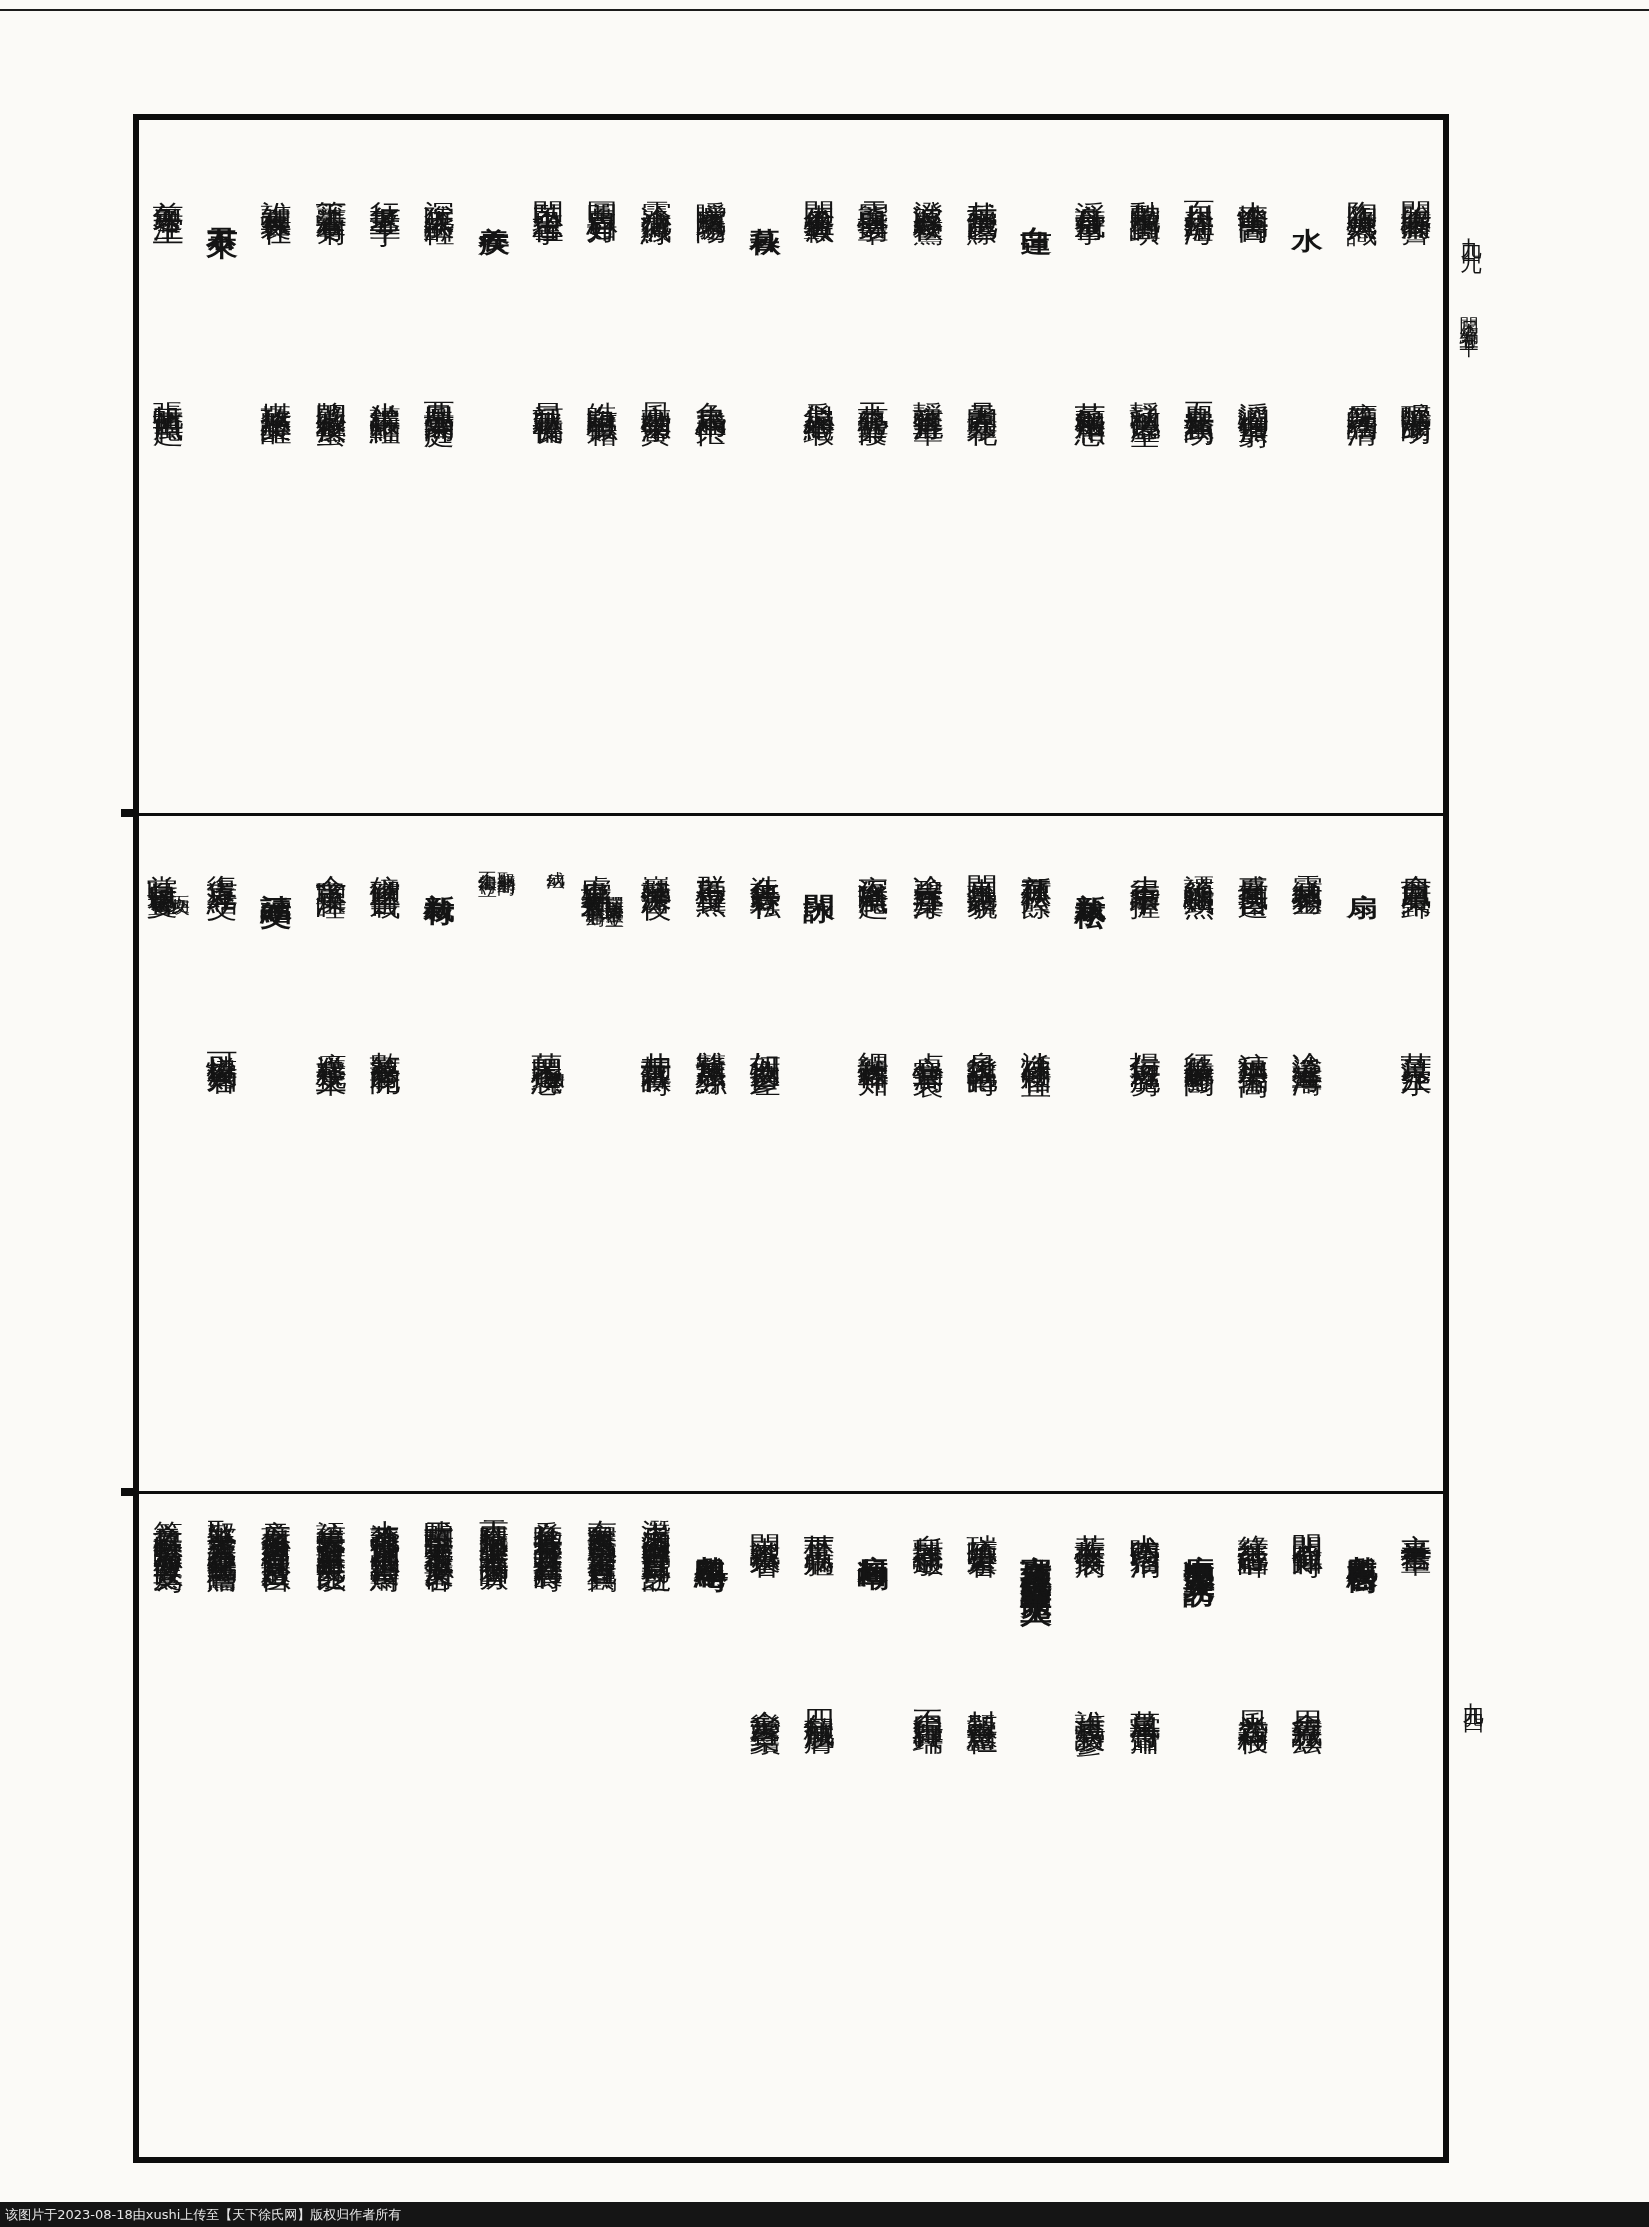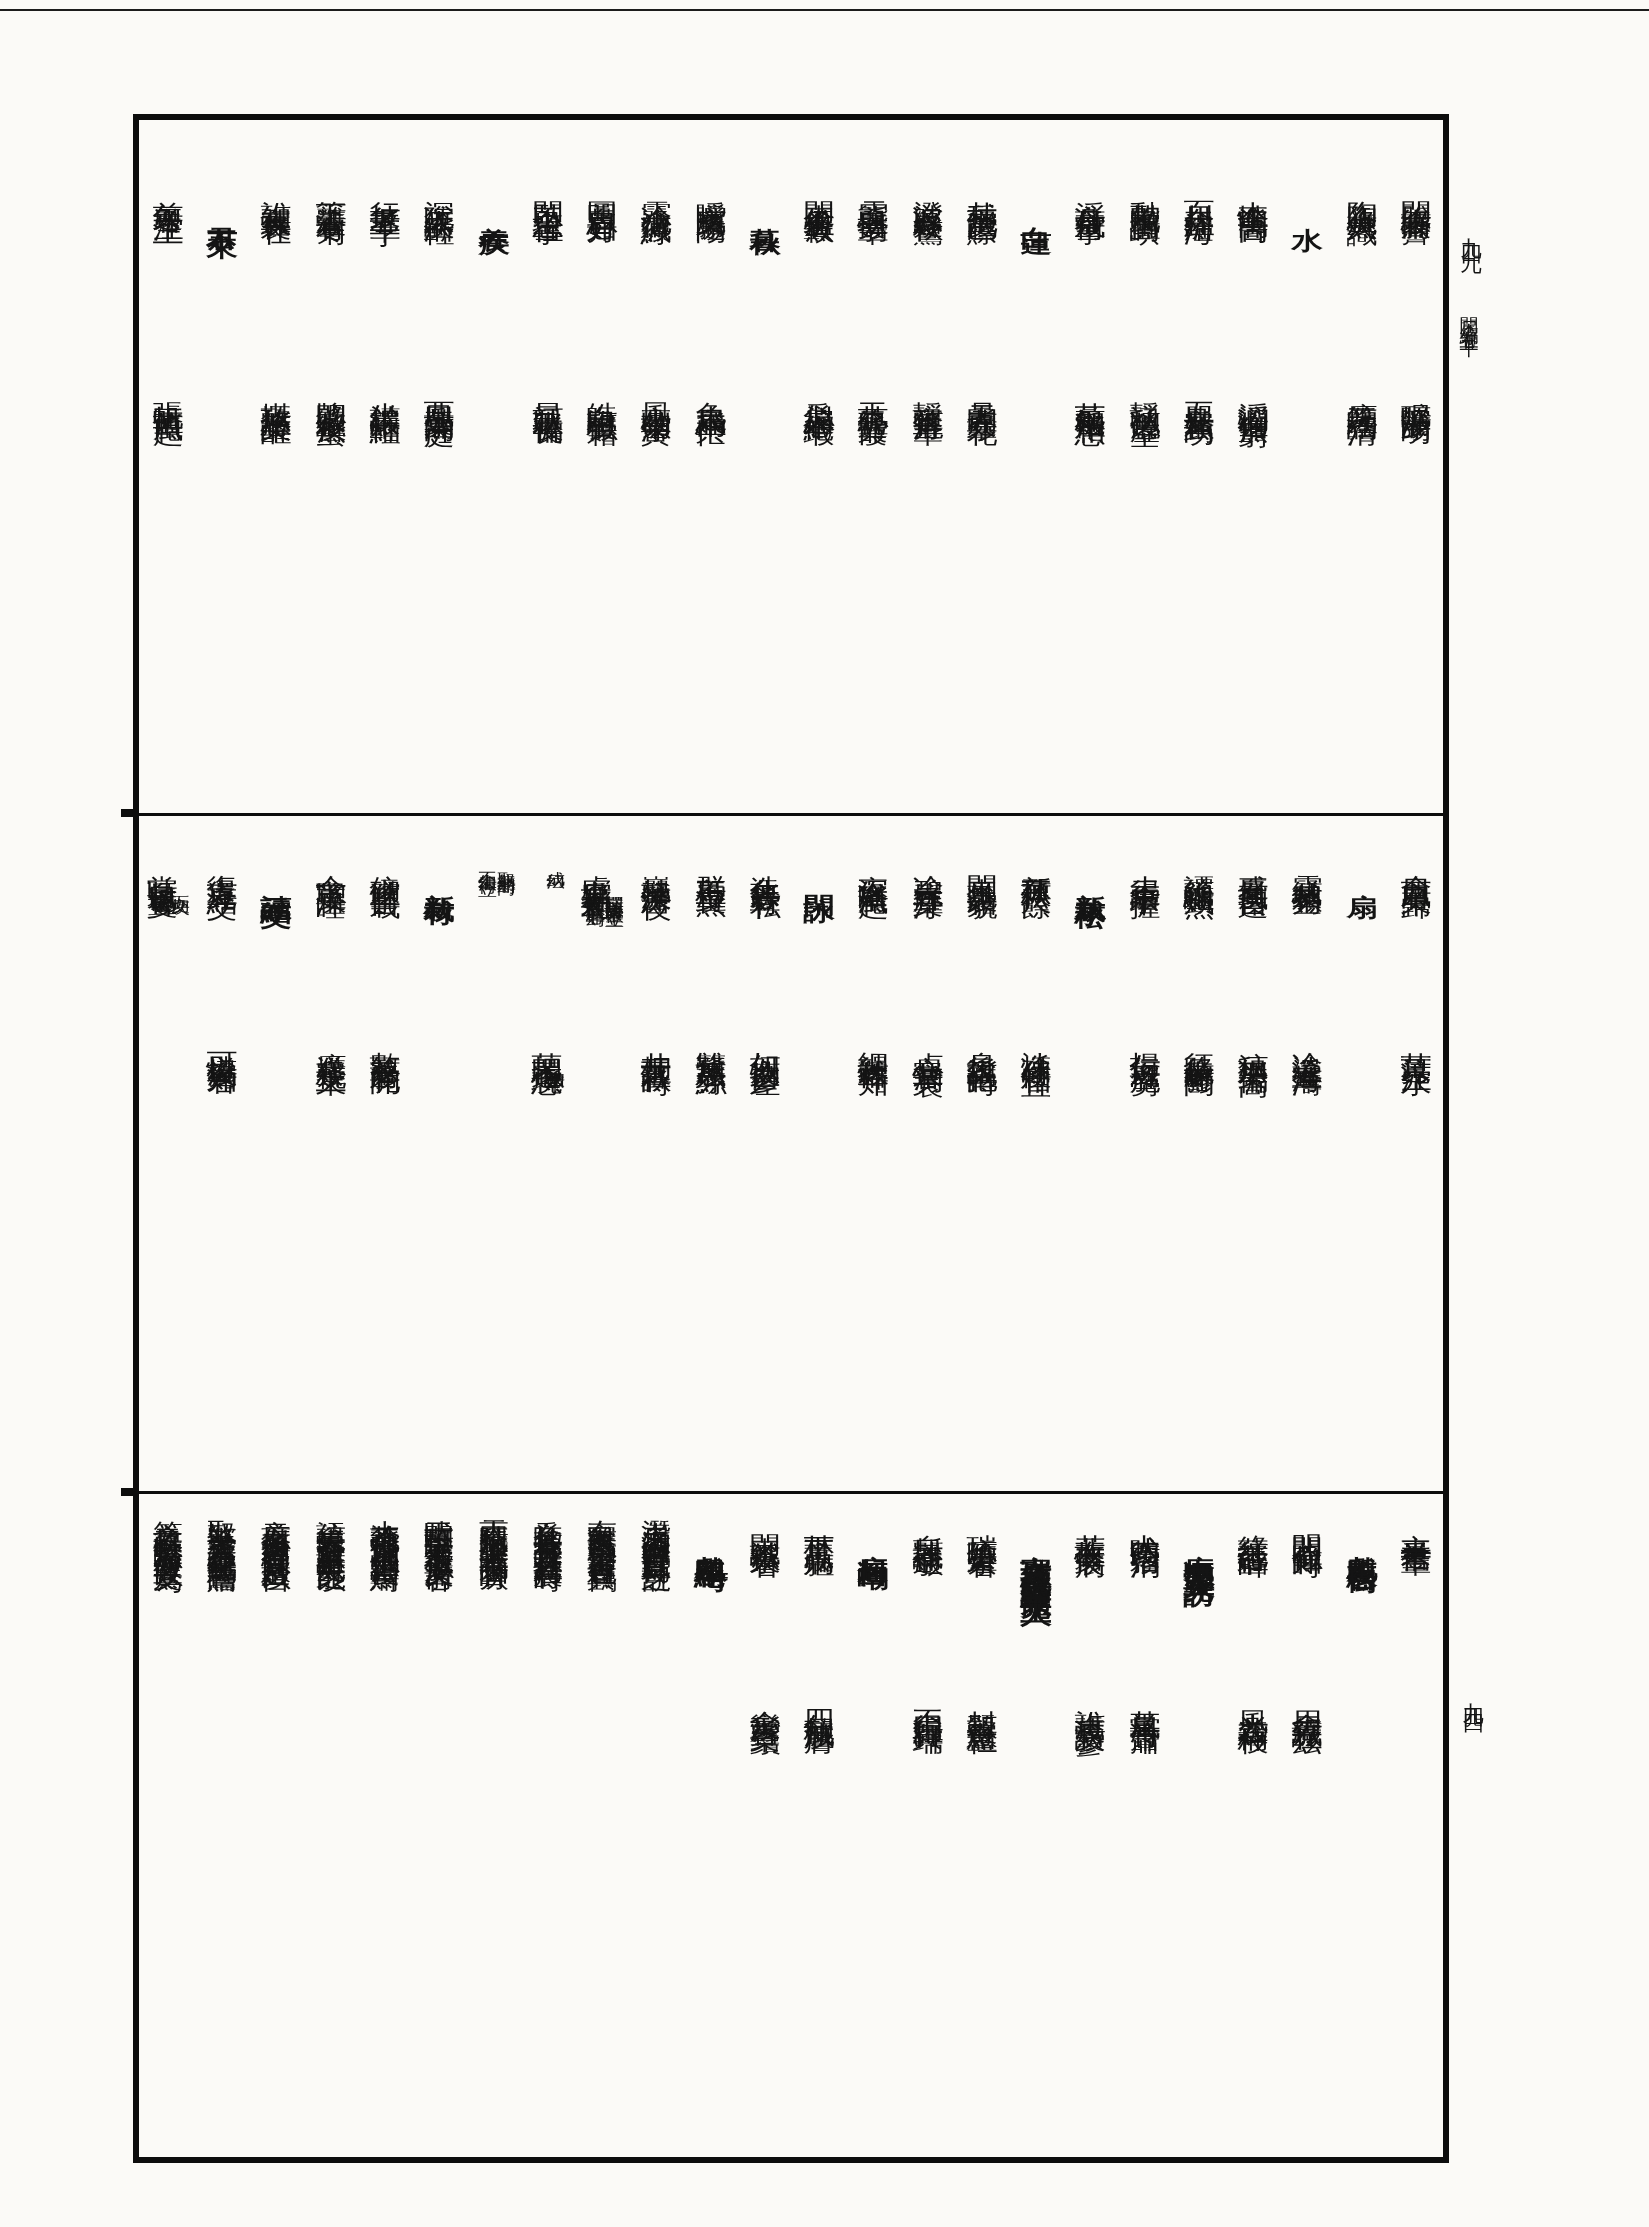--- a/index.html
+++ b/index.html
@@ -324,14 +324,17 @@
       <div class="divider" style="top: 1371px;"></div>
     </div>
 
   <div class="tick" style="top:809px;"></div>
   <div class="tick" style="top:1488px;"></div>
 
   <div id="hdr-num" class="margin-v">九四九</div>
   <div id="hdr-title" class="margin-v">閑居編卷五十</div>
   <div id="ftr-num" class="margin-v">九四四</div>
 
+  <div id="watermark-bar">
+    <span>该图片于2023-08-18由xushi上传至【天下徐氏网】版权归作者所有</span>
+  </div>
 </div>
 
 
 </body></html>

